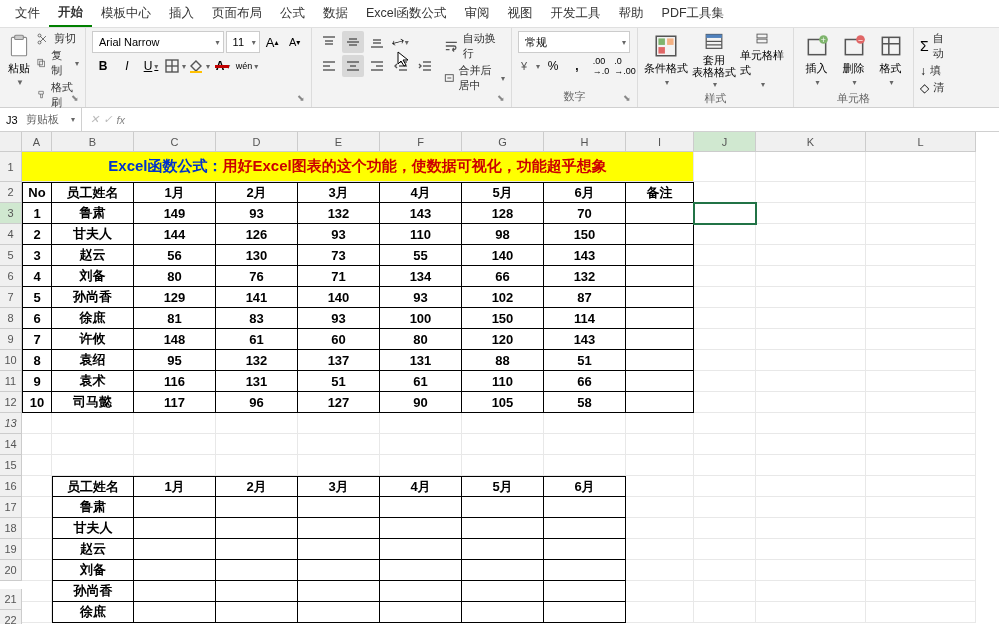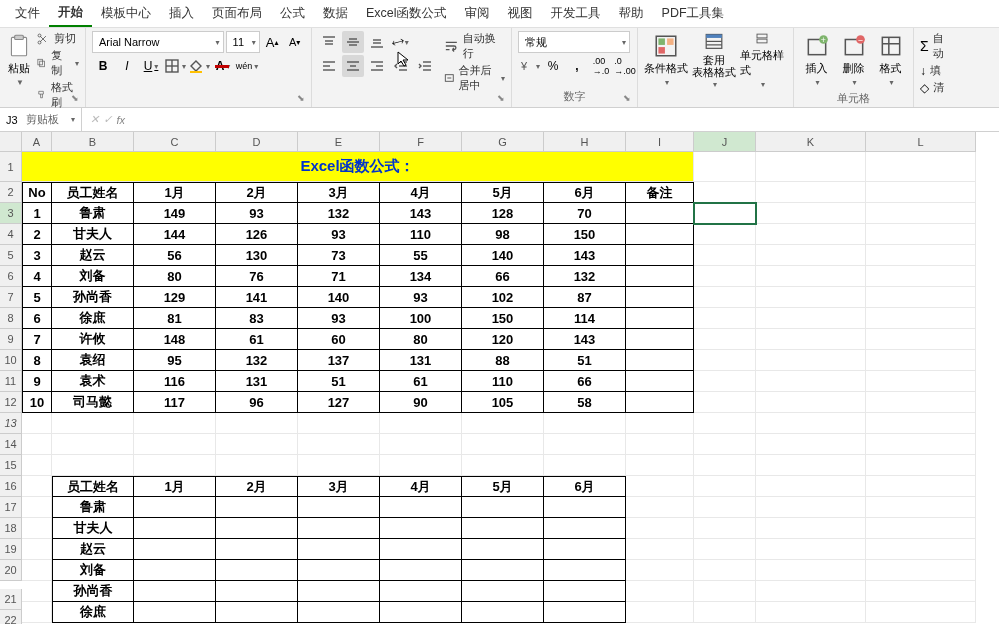--- a/index.html
+++ b/index.html
@@ -303,20 +303,21 @@
         </div>
       <div class="ribbon-big-btn">
           <svg viewBox="0 0 24 24">
             <rect x="4" y="5" width="16" height="6" fill="#d9d9d9" class="icon-stroke"></rect>
             <rect x="4" y="13" width="16" height="6" fill="#ffe699" class="icon-stroke"></rect>
           </svg>
           <span>单元格样式</span>
           <span class="dd">▾</span>
         </div>
     </div>
+    <div class="ribbon-group-label">样式</div>
   </div>
 
   <div class="ribbon-group" style="width:120px">
     <div class="ribbon-group-content">
       <div class="ribbon-big-btn" style="width:36px">
           <svg viewBox="0 0 24 24">
             <rect x="4" y="6" width="16" height="14" class="icon-stroke"></rect>
             <circle cx="18" cy="6" r="4" fill="#7eb46c"></circle>
             <text x="15.5" y="9" font-size="8" fill="#fff">+</text>
           </svg>
@@ -415,20 +416,21 @@
         <div class="row-h" style="height: 21px;">18</div>
         <div class="row-h" style="height: 21px;">19</div>
         <div class="row-h" style="height: 21px;">20</div>
         <div class="row-h" style="height: 21px; margin-top: 8px;">21</div>
         <div class="row-h" style="height: 21px;">22</div>
       </div>
     <div class="grid-body" id="grid-body">
         <div class="g-row" style="height: 30px;">
           <div class="g-cell title-cell" style="width: 672px; height: 30px;">
             <span class="title-blue">Excel函数公式：</span>
+            <span class="title-red">用好Excel图表的这个功能，使数据可视化，功能超乎想象</span>
           </div>
           <div class="g-cell" style="width: 62px; height: 30px;"></div>
           <div class="g-cell" style="width: 110px; height: 30px;"></div>
           <div class="g-cell" style="width: 110px; height: 30px;"></div>
         </div>
         <div class="g-row" style="height: 21px;">
           <div class="g-cell bold tb-b-top tb-b-bottom tb-b-left tb-b-right" style="width: 30px; height: 21px;">No</div>
           <div class="g-cell bold tb-b-top tb-b-bottom tb-b-right" style="width: 82px; height: 21px;">员工姓名</div>
           <div class="g-cell bold tb-b-top tb-b-bottom tb-b-right" style="width: 82px; height: 21px;">1月</div>
           <div class="g-cell bold tb-b-top tb-b-bottom tb-b-right" style="width: 82px; height: 21px;">2月</div>

